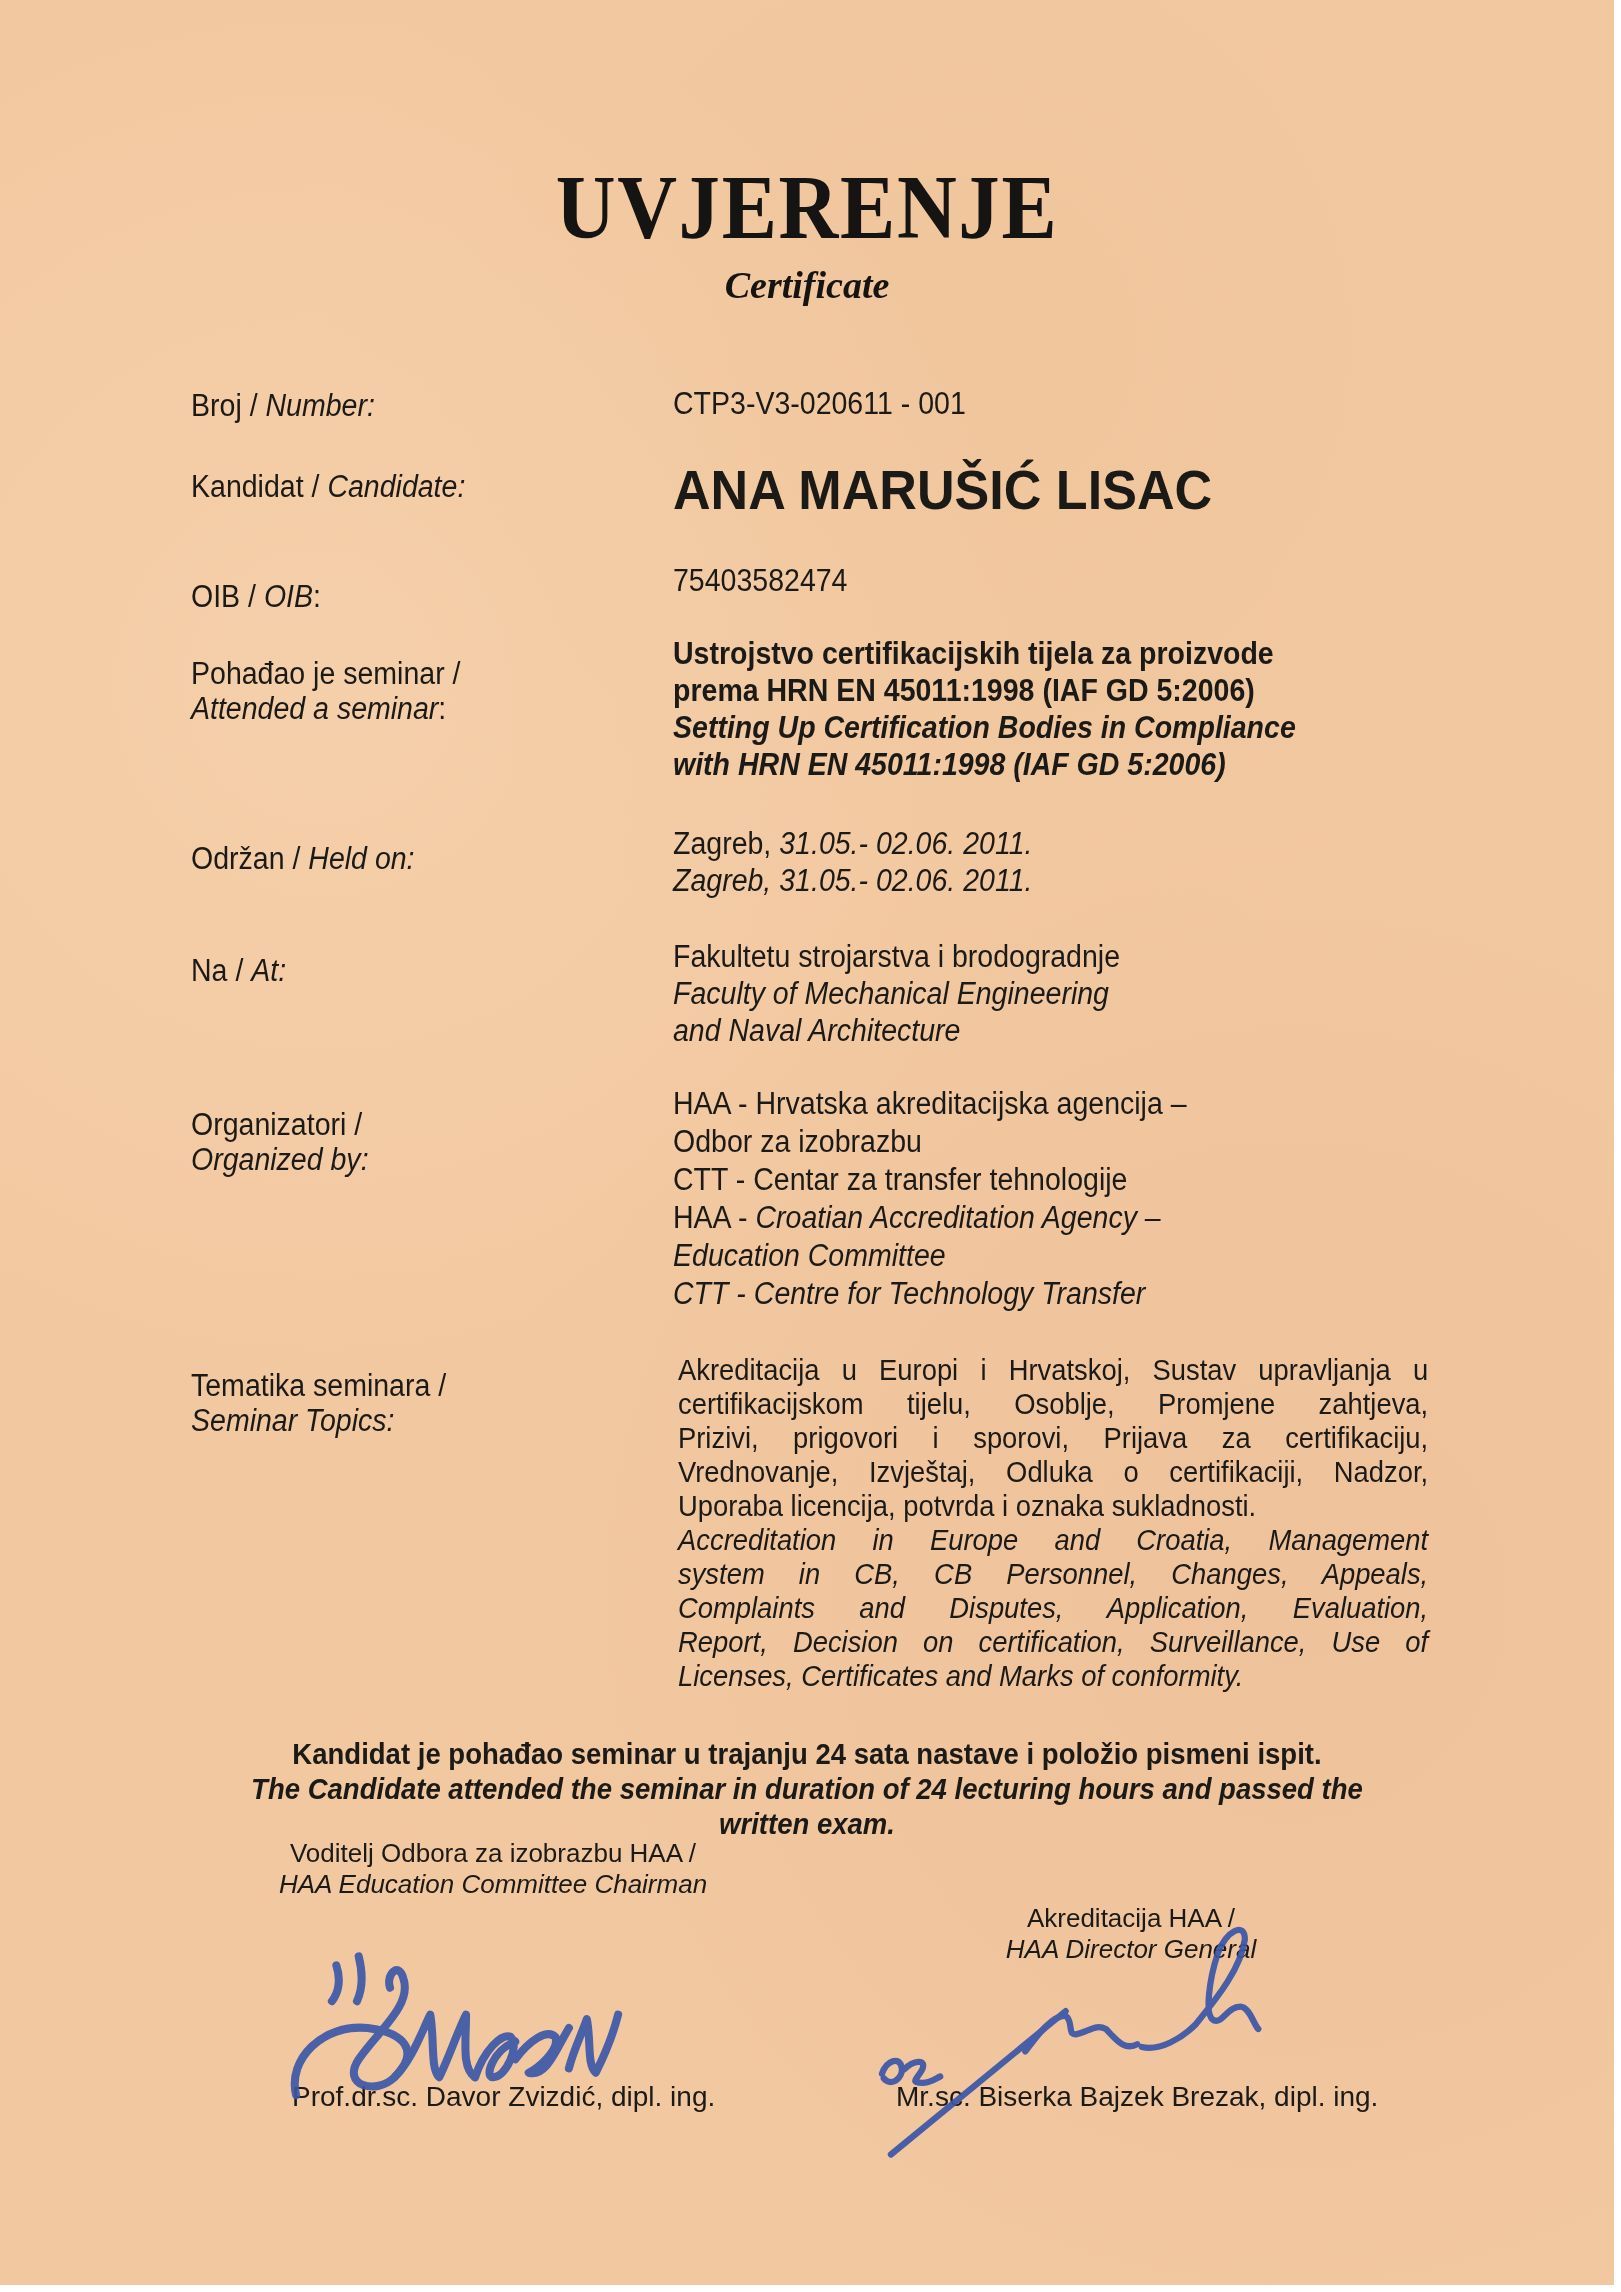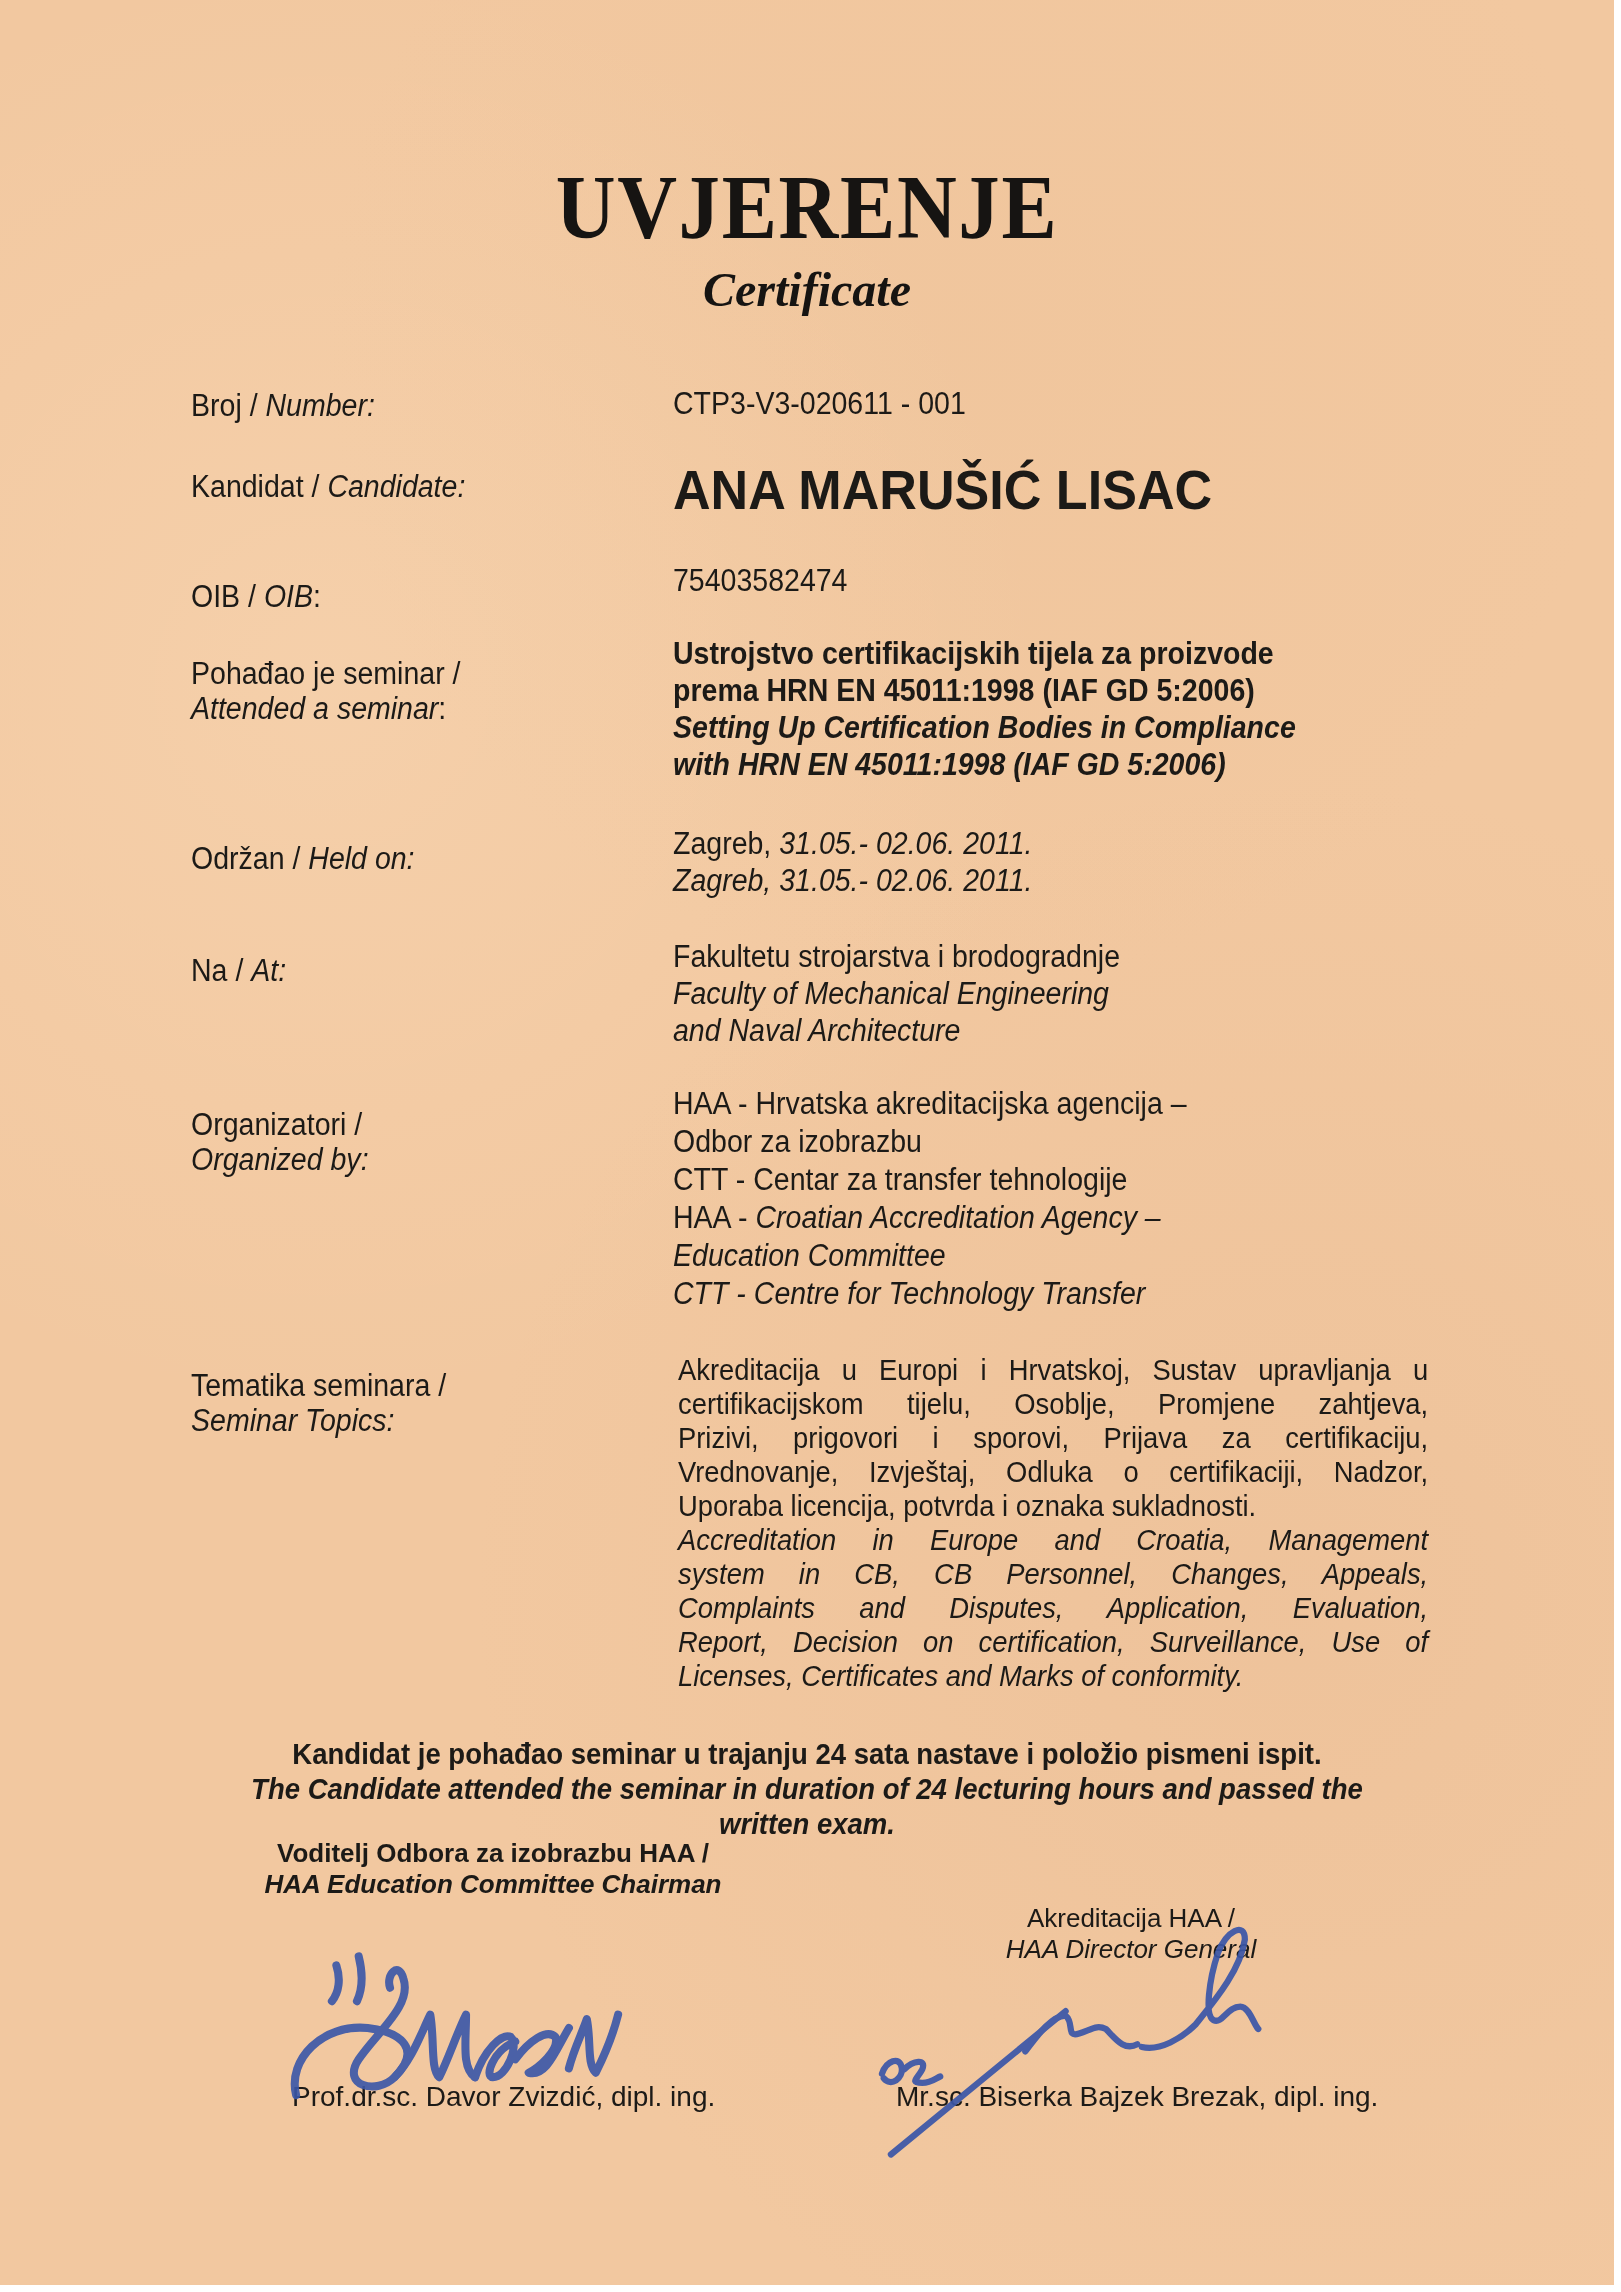--- a/index.html
+++ b/index.html
@@ -40,21 +40,21 @@
       color: #161412;
       transform: scaleX(0.92);
       transform-origin: 50% 50%;
     }
     .subtitle {
       left: 0; width: 1614px; text-align: center;
       top: 266px;
       font-family: "Liberation Serif", serif;
       font-style: italic;
       font-weight: bold;
-      font-size: 48px;
+      font-size: 38px;
       line-height: 1;
       color: #161412;
     }
 
     .label {
       left: 191px;
       font-size: 31px;
       line-height: 35px;
       transform: scaleX(0.92);
       transform-origin: 0 50%;
@@ -106,21 +106,21 @@
       transform: scaleX(0.93);
       transform-origin: 50% 0;
     }
     .statement .en { font-style: italic; }
 
     .sig-block {
       font-size: 26px;
       line-height: 31px;
       text-align: center;
     }
-    .sig-left { left: 260px; width: 466px; top: 1838px; font-weight: bold; }
+    .sig-left { left: 260px; width: 466px; top: 1838px; }
     .sig-right { left: 952px; width: 358px; top: 1903px; }
     .sig-block i { font-style: italic; margin-top: 20px; }
     .sig-name {
       font-size: 28px;
       line-height: 1;
     }
     .sig-name-left { left: 292px; top: 2083px; }
     .sig-name-right { left: 896px; top: 2083px; }
 
     svg.sig { position: absolute; overflow: visible; }

